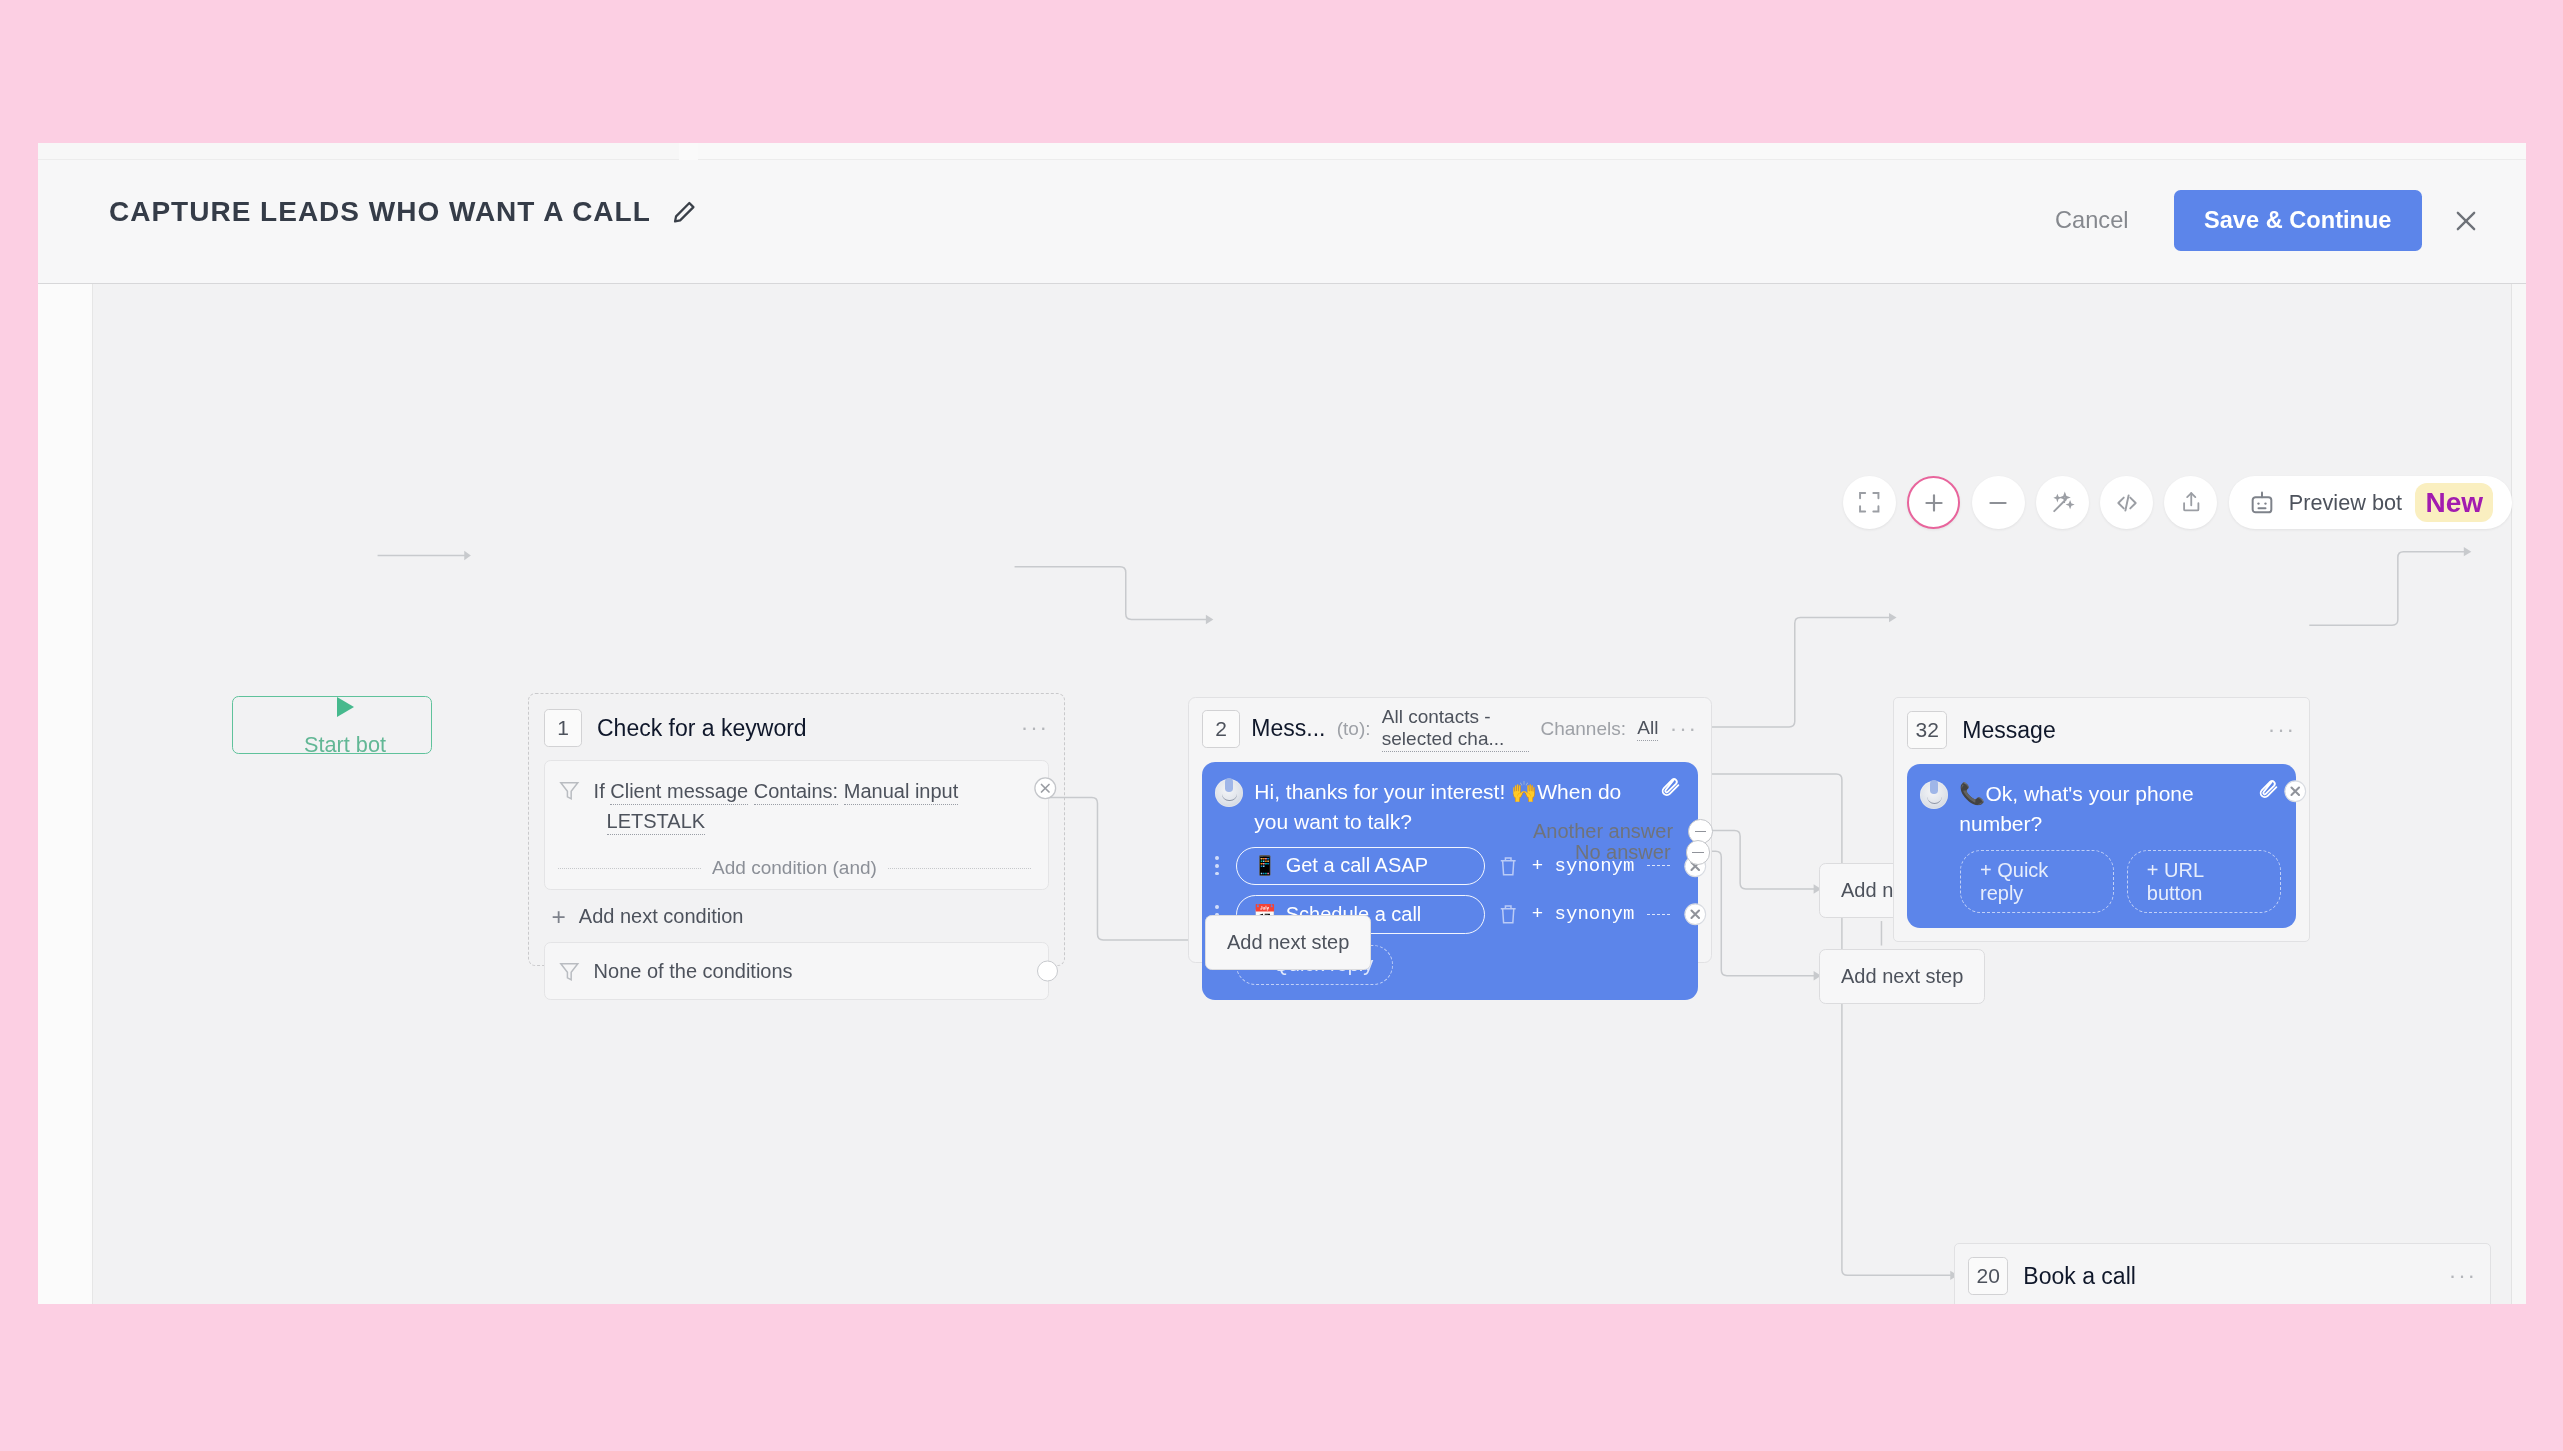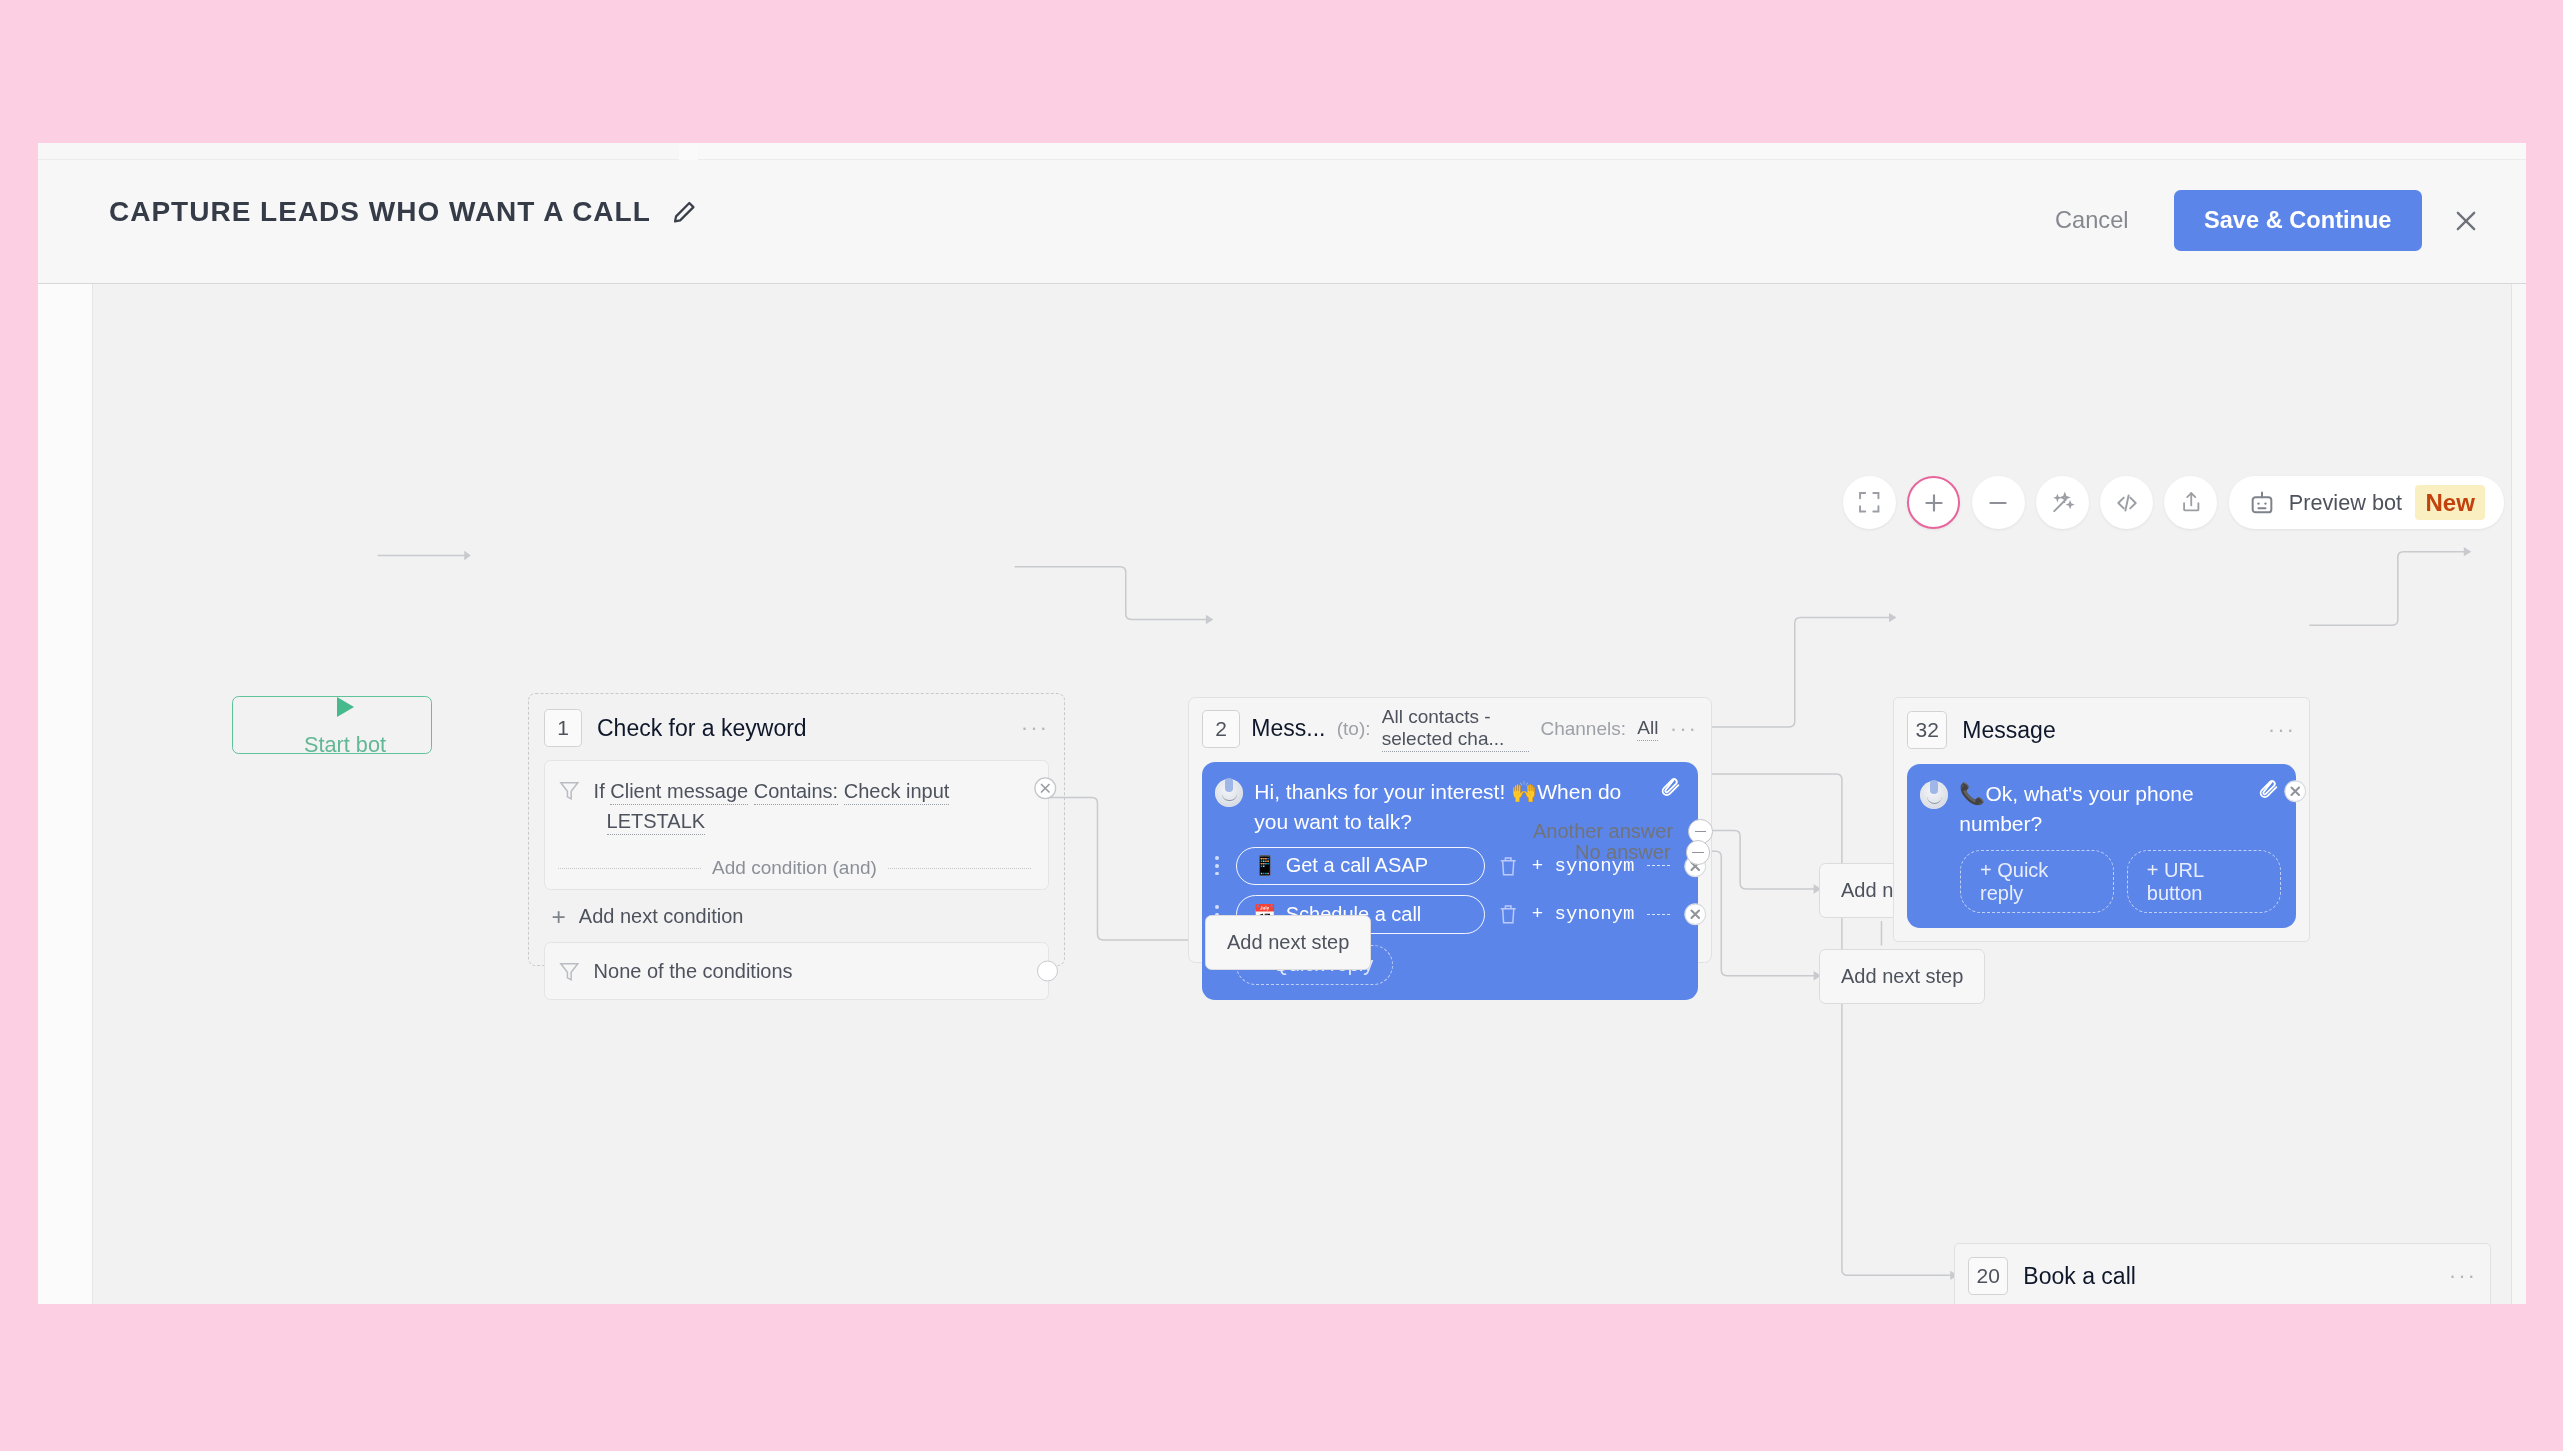--- a/index.html
+++ b/index.html
@@ -279,22 +279,22 @@
   }
   .tool-btn.active { border: 2.4px solid #e8649c; }
   .preview-btn {
     height: 53px; border-radius: 26px; background: #fff; border: none;
     cursor: pointer; display: flex; align-items: center; gap: 13px;
     padding: 0 19px 0 19px; box-shadow: 0 0.9px 2.8px rgba(0,0,0,.07);
     font-family: inherit;
   }
   .preview-label { font-size: 21.7px; color: #4d525c; }
   .new-badge {
-    background: #faefc0; color: #c2410c; font-size: 24px; font-weight: bold;
-    border-radius: 4px; padding: 3.8px 10.4px;
+    background: #faefc0; color: #a21caf; font-size: 28px; font-weight: bold;
+    border-radius: 12px; padding: 3.8px 10.4px;
   }
 
   
   .conn { position: absolute; left: 0; top: 0; pointer-events: none; }
 </style>
 </head>
 <body>
 
 <div class="app-frame">
 
@@ -377,21 +377,21 @@
 
       <div class="cond-box">
         <div class="cond-row">
           <svg class="funnel-icon" viewBox="0 0 24 26" fill="none" stroke="#b9bcc1" stroke-width="1.6">
             <path d="M3 4h18l-7 9v8l-4-2v-6z"></path>
           </svg>
           <div class="cond-text">
             <span>If</span>
             <span class="dotted">Client message</span>
             <span class="dotted">Contains:</span>
-            <span class="dotted">Check input</span>
+            <span class="dotted">Manual input</span>
             <br>
             <span class="dotted" style="margin-left:13px;">LETSTALK</span>
           </div>
         </div>
         <span class="cond-x">
           <svg viewBox="0 0 26 26">
             <circle cx="13" cy="13" r="11" fill="#fff" stroke="#c4c6ca" stroke-width="1.4"></circle>
             <path d="M9 9l8 8M17 9l-8 8" stroke="#9a9da3" stroke-width="1.8" stroke-linecap="round"></path>
           </svg>
         </span>

